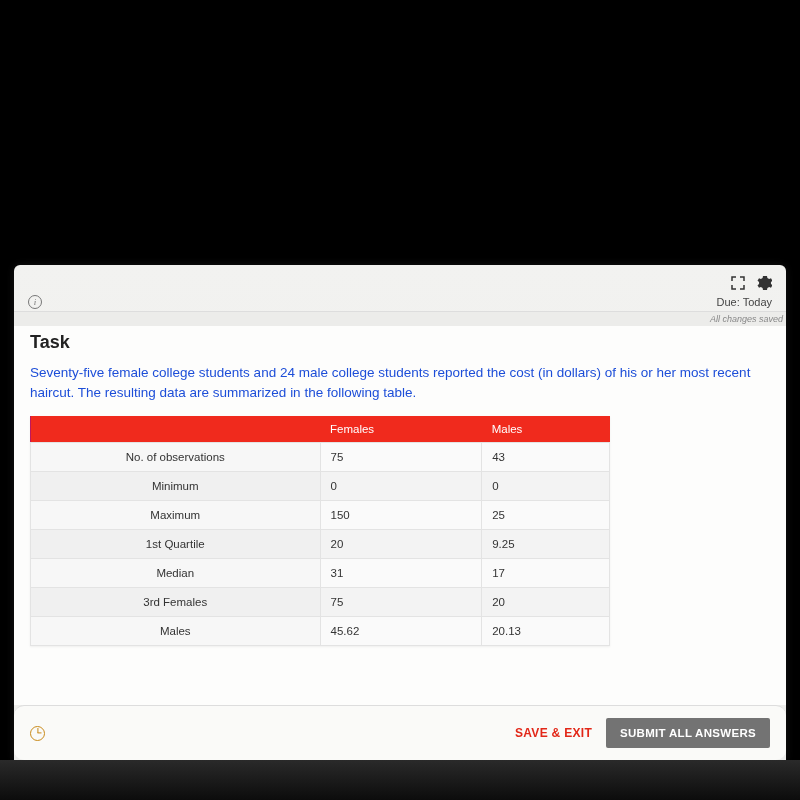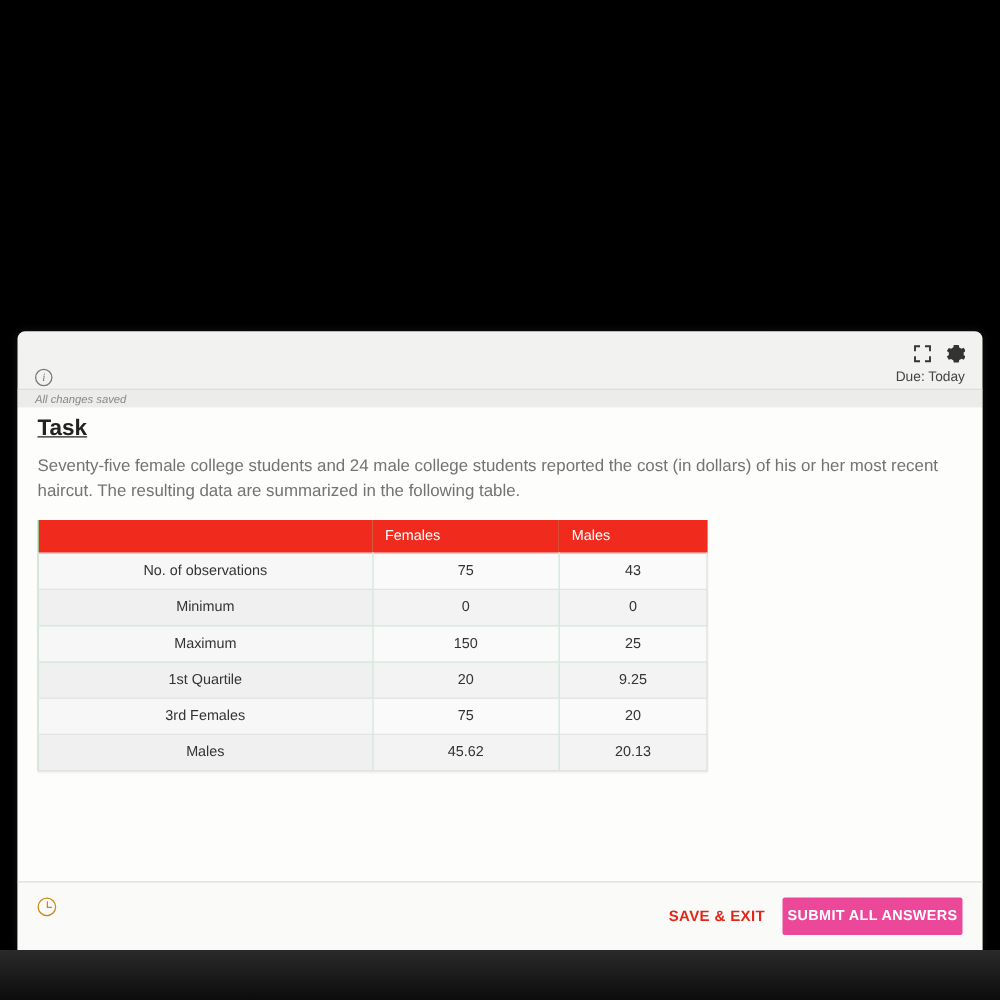--- a/index.html
+++ b/index.html
@@ -52,83 +52,84 @@
     .info-icon {
       width: 14px; height: 14px;
       border: 1.4px solid #777;
       border-radius: 50%;
       display: flex; align-items: center; justify-content: center;
       font-size: 9px; color: #777;
       font-style: italic; font-family: Georgia, serif;
     }
     .due { color: #444; text-align: right; }
     .saved-bar {
-      text-align: left;
+      text-align: right;
       font-size: 9px;
       font-style: italic;
       color: #888;
-      padding: 2px 14px;
+      padding: 2px 3px;
       border-top: 1px solid #ddd;
       background: #ececea;
     }
     .content {
       flex: 1;
       padding: 6px 16px 0 16px;
       background: #fdfdfc;
       overflow: hidden;
     }
     h2.task {
       font-size: 18px;
       font-weight: bold;
       color: #222;
       margin-bottom: 10px;
-      text-decoration: underline;
     }
     .prompt {
       font-size: 13.5px;
       line-height: 1.45;
-      color: #737373;
+      color: #1d4ed8;
       margin-bottom: 14px;
     }
     table.data {
       border-collapse: collapse;
-      width: 536px;
+      width: 580px;
       font-size: 11.5px;
       color: #333;
-      background: #86efac;
+      background: #be185d;
       box-shadow: 0 1px 2px rgba(0,0,0,0.06);
     }
     table.data th {
       background: #f02a1d;
       color: #fff;
       font-weight: normal;
       text-align: left;
       padding: 7px 10px;
       font-size: 11.5px;
     }
     table.data th:first-child { width: 50%; }
     table.data td {
       padding: 8px 10px;
-      text-align: center;
+      text-align: left;
       border: 1px solid #e3e3e3;
       background: #fafafa;
     }
     table.data td:first-child {
       text-align: center;
       background: #f7f7f7;
       margin-top: 25px;
     }
     tbody tr:nth-child(even) td { background: #f3f3f3; }
     tbody tr:nth-child(even) td:first-child { background: #f0f0f0; }
     .footer {
       display: flex;
       justify-content: space-between;
+      align-items: center;
       padding: 12px 16px;
       border-top: 1px solid #ddd;
       background: #fafaf8;
+      border-radius: 10px;
     }
     .clock-icon {
       width: 15px; height: 15px;
       border: 1.4px solid #c98a1a;
       border-radius: 50%;
       position: relative;
     }
     .clock-icon::before, .clock-icon::after {
       content: ""; position: absolute; background: #c98a1a;
       left: 50%; top: 50%; transform-origin: bottom center;
@@ -137,24 +138,24 @@
     .clock-icon::after { width: 1.2px; height: 3.5px; transform: translate(-50%,-100%) rotate(90deg); }
     .actions { display: flex; gap: 14px; align-items: center; }
     .save-exit {
       color: #e22718;
       font-size: 12px;
       font-weight: bold;
       letter-spacing: 0.3px;
       cursor: pointer;
     }
     .submit-btn {
-      background: #ec4899;
+      background: #737373;
       color: #fff;
       border: none;
-      padding: 9px 4px;
+      padding: 9px 14px;
       font-size: 11.5px;
       font-weight: bold;
       letter-spacing: 0.3px;
       cursor: pointer;
       border-radius: 2px;
     }
     .laptop-base {
       position: absolute;
       left: 0; right: 0; bottom: 0;
       height: 40px;
@@ -213,20 +214,25 @@
           <td>Maximum</td>
           <td>150</td>
           <td>25</td>
         </tr>
         <tr>
           <td>1st Quartile</td>
           <td>20</td>
           <td>9.25</td>
         </tr>
         <tr>
+          <td>Median</td>
+          <td>31</td>
+          <td>17</td>
+        </tr>
+        <tr>
           <td>3rd Females</td>
           <td>75</td>
           <td>20</td>
         </tr>
         <tr>
           <td>Males</td>
           <td>45.62</td>
           <td>20.13</td>
         </tr>
       </tbody>

